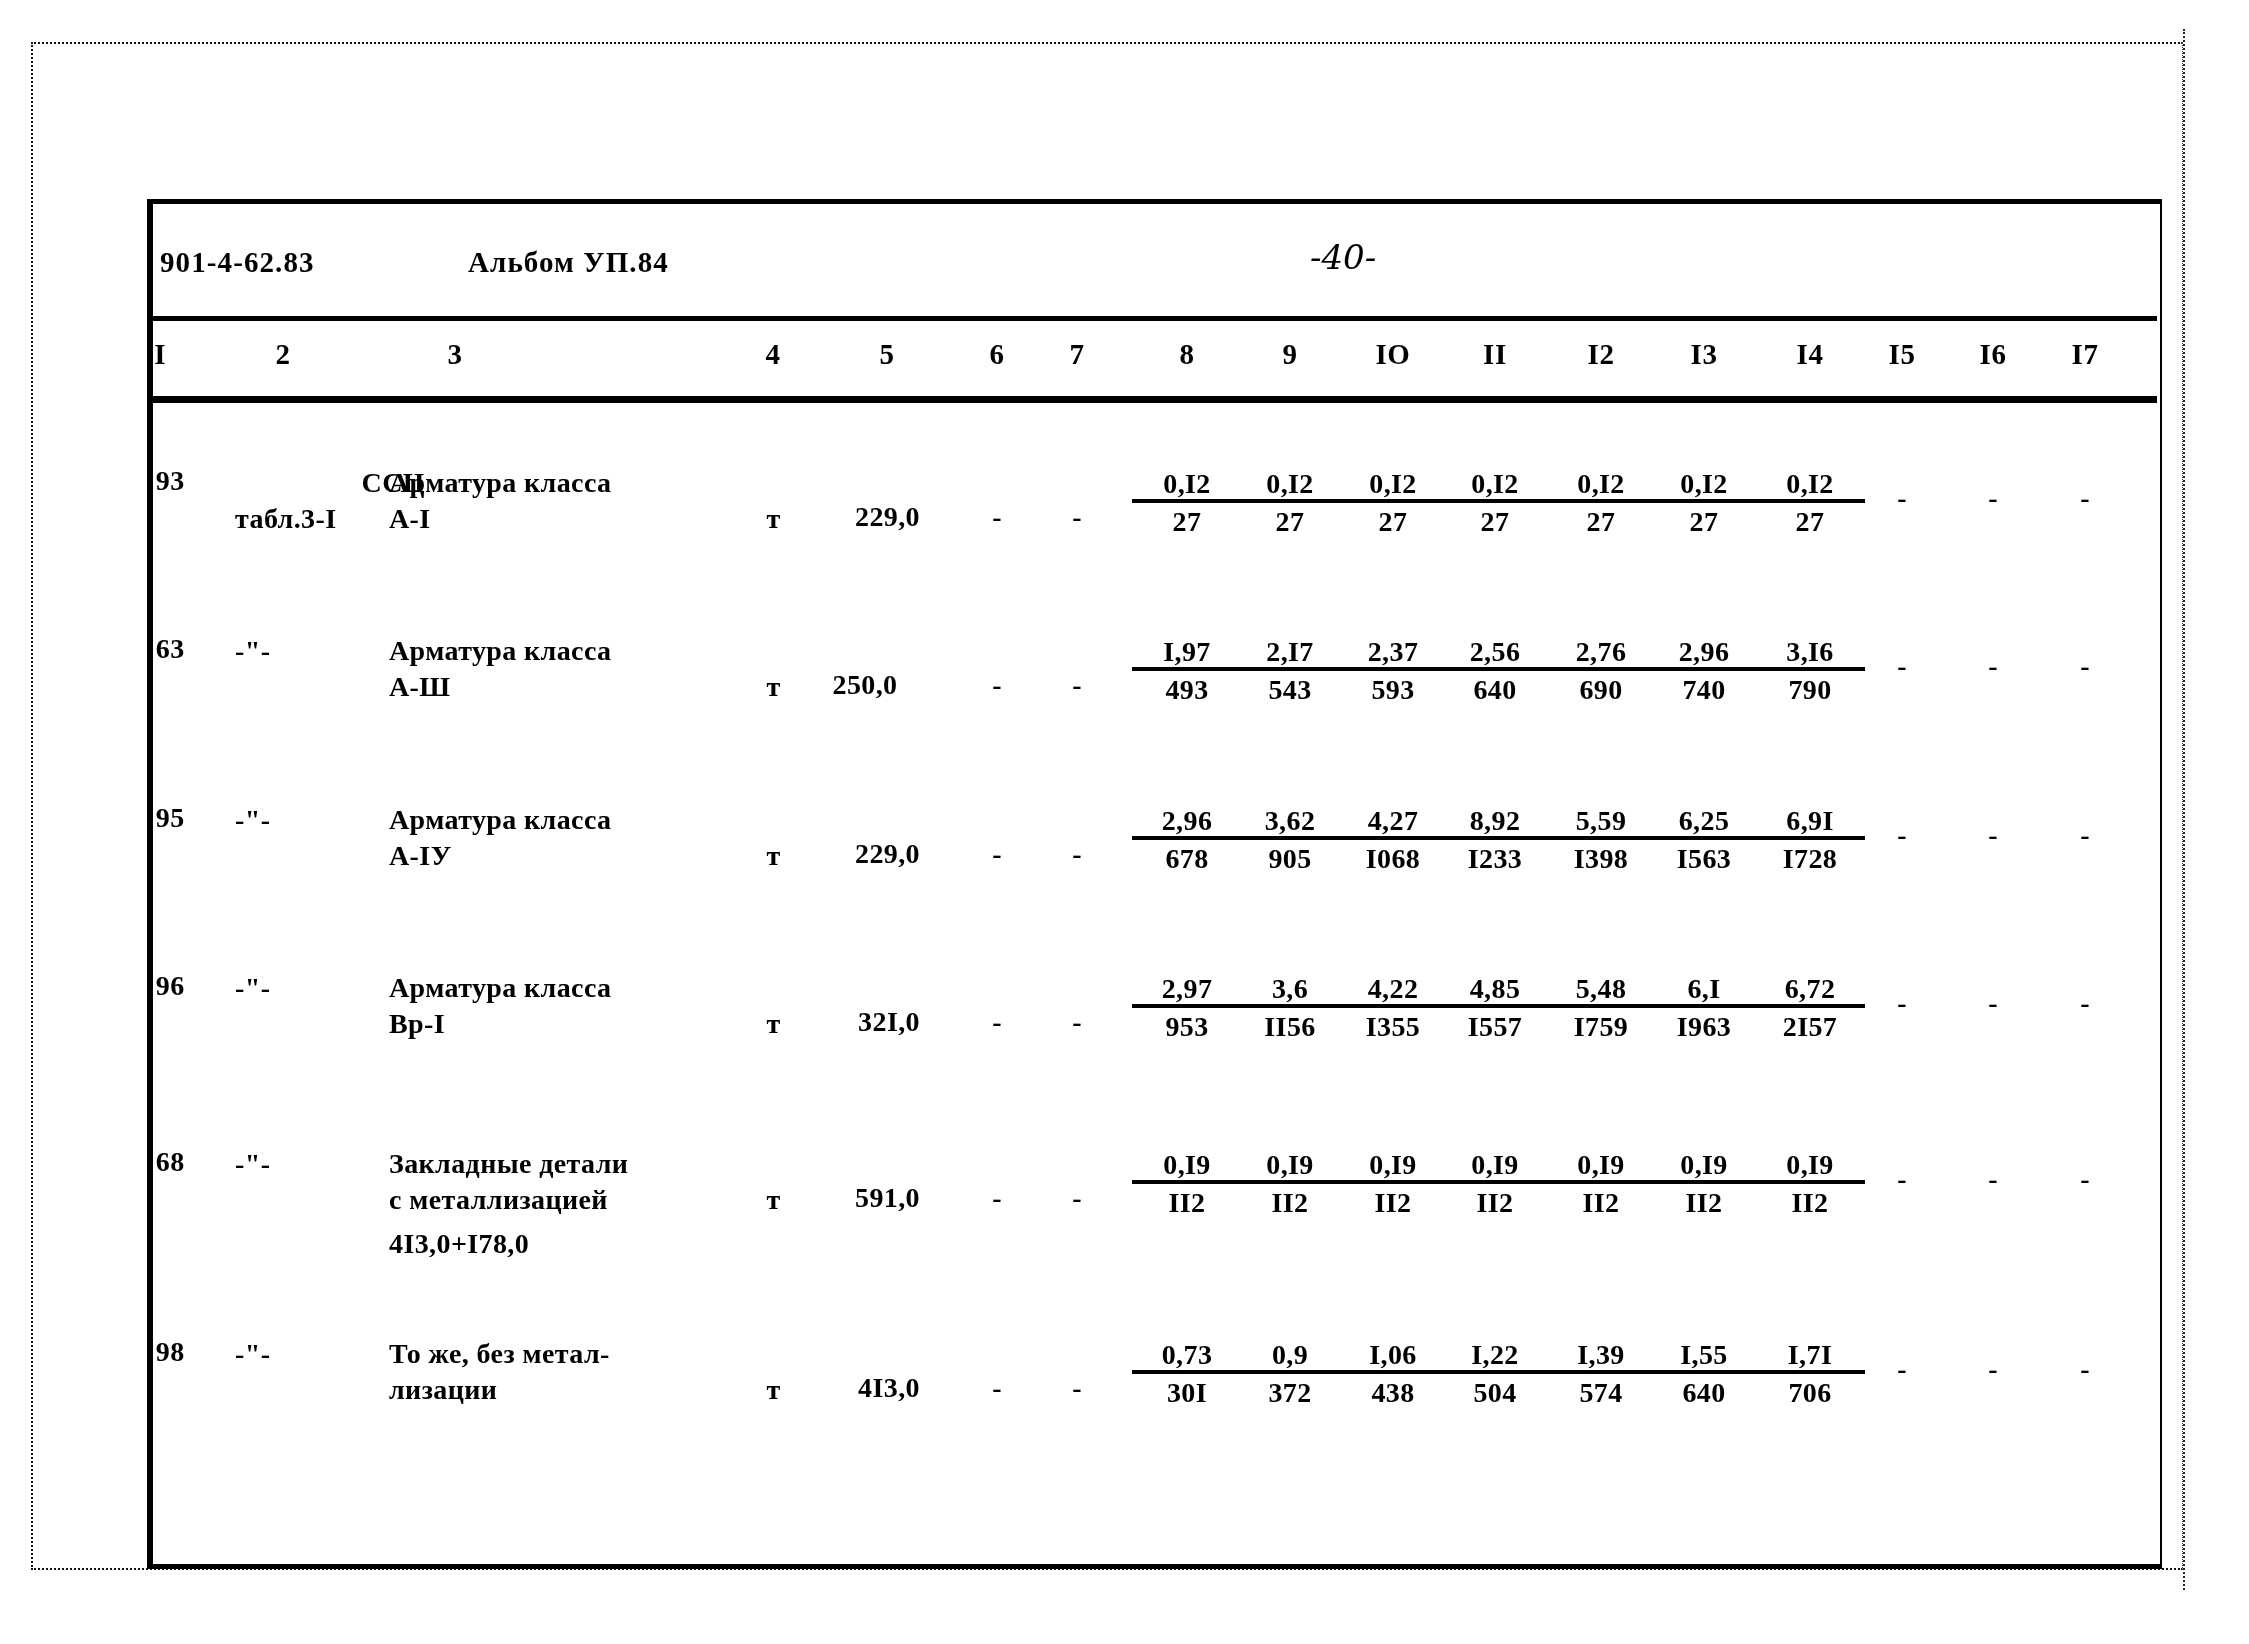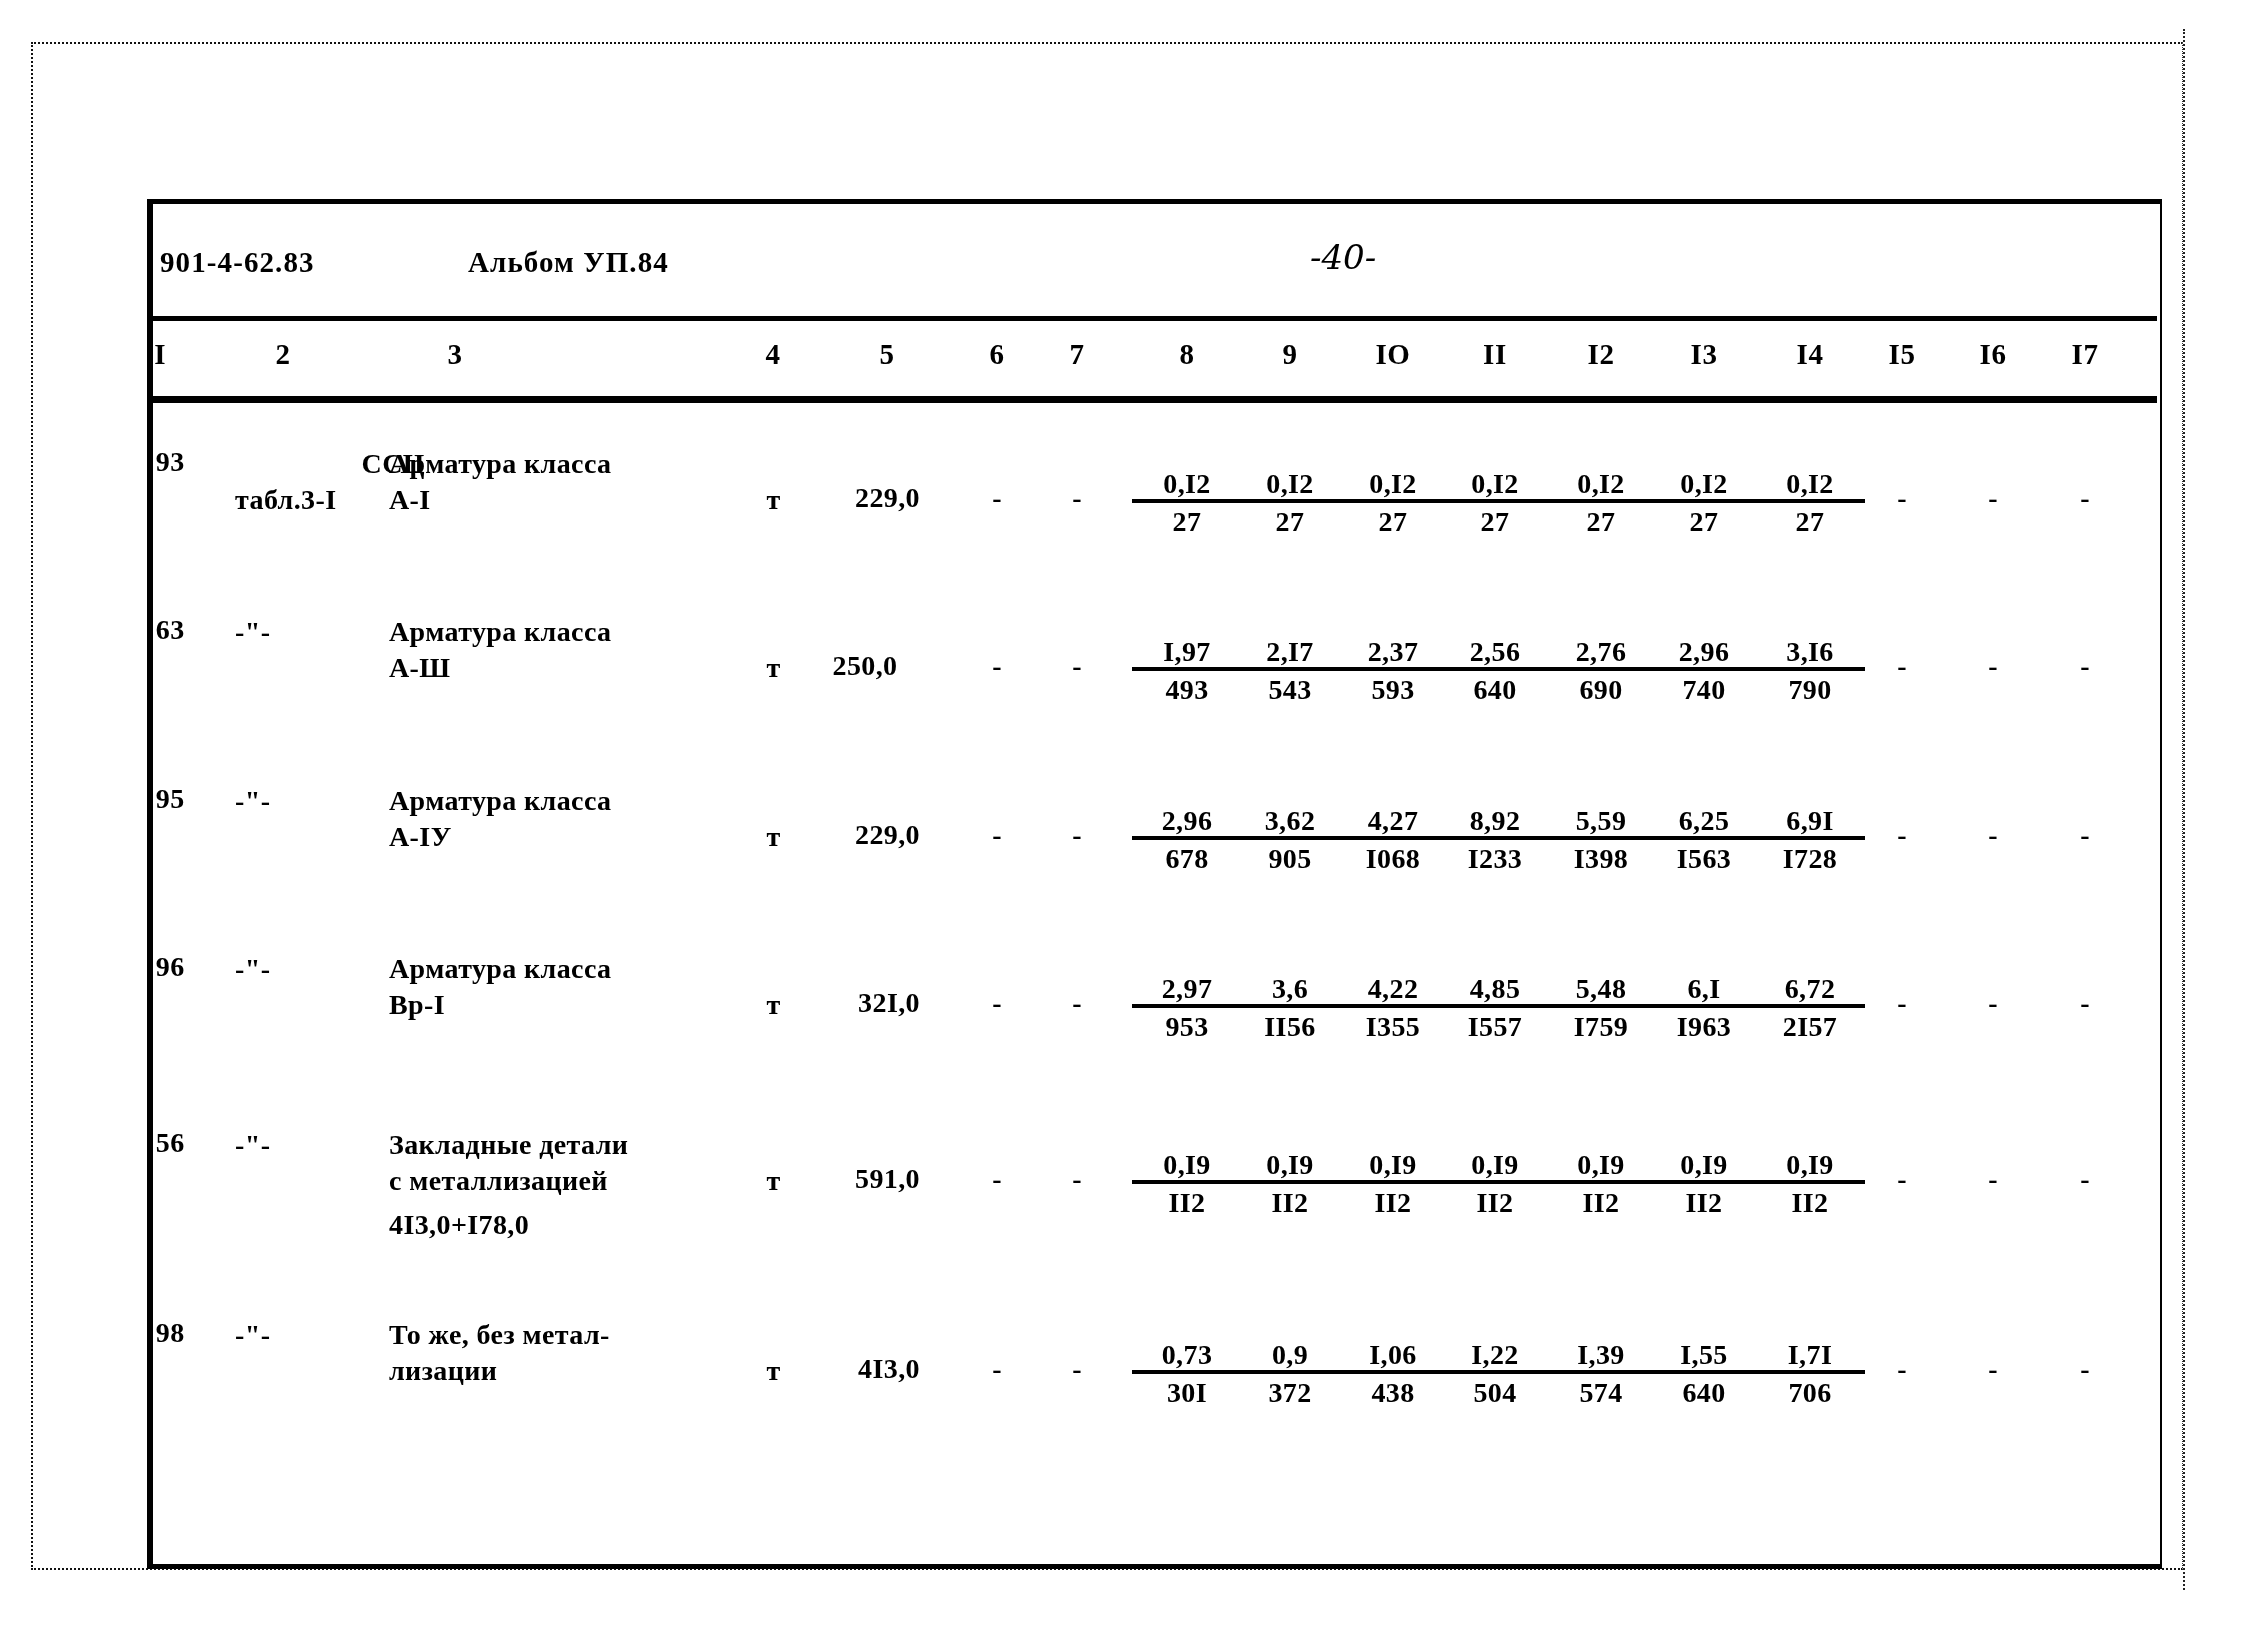--- a/index.html
+++ b/index.html
@@ -124,20 +124,21 @@
     left: 147px;
     width: 2015px;
     height: 161px;
   }
   .cell {
     position: absolute;
     font-size: 28px;
     font-weight: bold;
     letter-spacing: 0.4px;
     white-space: nowrap;
+    margin-top: 19px;
   }
   .c-num   { text-align: left; }
   .c-src   { text-align: left; line-height: 1.32; }
   .c-desc  { text-align: left; line-height: 1.32; }
   .c-unit  { text-align: center; }
   .c-qty   { text-align: right; }
   .c-dash  { text-align: center; }
 
   
   .frac {
@@ -364,21 +365,21 @@
       </div>
       <div class="frac" style="left: 1608px; top: 29px;">
         <span class="top">6,72</span>
         <span class="bot">2I57</span>
       </div>
       <div class="tail-dash" style="left: 1722px; top: 42px;">-</div>
       <div class="tail-dash" style="left: 1813px; top: 42px;">-</div>
       <div class="tail-dash" style="left: 1905px; top: 42px;">-</div>
     </div>
     <div class="data-row" style="top: 1121px;">
-      <div class="cell c-num" style="left: 8.8px; width: 66px; text-align: left; top: 5.9px;">56</div>
+      <div class="cell c-num" style="left: 8.8px; width: 66px; text-align: left; top: 5.9px;">68</div>
       <div class="cell c-src" style="left: 88px; width: 190px; text-align: left; top: 5.9px;">-"-</div>
       <div class="cell c-desc" style="left: 242px; width: 381px; text-align: left; top: 5.9px;">Закладные детали</div>
       <div class="cell c-desc" style="left: 242px; width: 381px; text-align: left; top: 42px;">с металлизацией</div>
       <div class="cell c-desc" style="left: 242px; width: 381px; text-align: left; top: 86px;">4I3,0+I78,0</div>
       <div class="cell c-unit" style="left: 586px; width: 81px; text-align: center; top: 44px;">т</div>
       <div class="cell c-qty" style="left: 663px; width: 110px; text-align: right; top: 42px;">591,0</div>
       <div class="cell c-dash" style="left: 817px; width: 66px; text-align: center; top: 42px;">-</div>
       <div class="cell c-dash" style="left: 897px; width: 66px; text-align: center; top: 42px;">-</div>
       <div class="frac" style="left: 985px; top: 29px;">
         <span class="top">0,I9</span>

